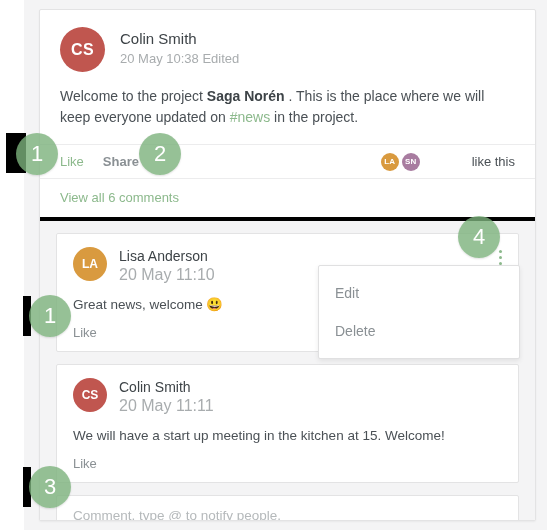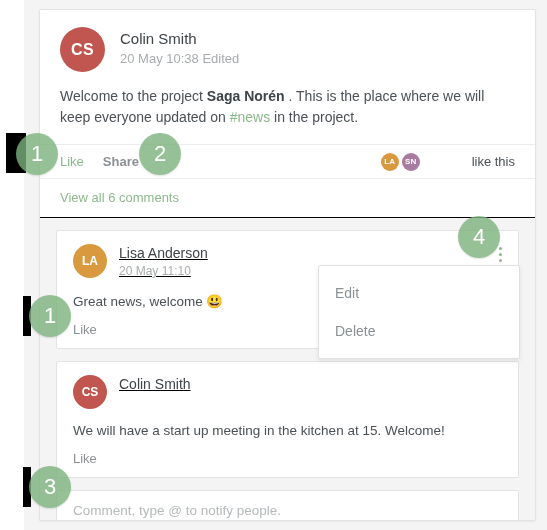--- a/index.html
+++ b/index.html
@@ -123,21 +123,21 @@
     margin-left: 4px;
     padding-left: 45px;
   }
 
   
   .view-all {
     padding: 11px 20px 12px 20px;
     font-size: 13px;
     color: #8cb98c;
     cursor: pointer;
-    border-bottom: 1px solid #000000;
+    border-bottom: 4px solid #000000;
   }
 
   
   .comments-area {
     background: #f4f4f5;
     padding: 12px 16px 12px 16px;
   }
   .comment-card {
     position: relative;
     background: #ffffff;
@@ -151,23 +151,23 @@
     width: 34px; height: 34px;
     border-radius: 50%;
     color: #ffffff;
     font-size: 12px;
     font-weight: bold;
     display: flex;
     align-items: center;
     justify-content: center;
     flex: 0 0 auto;
   }
-  .c-meta { margin-left: 12px; padding-top: 0px; text-decoration: underline; }
+  .c-meta { margin-left: 12px; padding-top: 0px; }
   .c-name { font-size: 14px; color: #3d4347; line-height: 19px; }
-  .c-time { font-size: 12px; color: #a8acae; line-height: 17px; }
+  .c-time { font-size: 16px; color: #a8acae; line-height: 17px; }
   .c-text {
     font-size: 13.5px;
     color: #4a5055;
     margin-top: 12px;
     line-height: 19px;
   }
   .c-like {
     font-size: 13px;
     color: #8a9094;
     margin-top: 11px;
@@ -304,20 +304,21 @@
           <span></span>
           <span></span>
         </div>
       </div>
 
       <div class="comment-card">
         <div class="c-head">
           <div class="c-avatar" id="c-avatar-1" style="background: rgb(192, 86, 79);">CS</div>
           <div class="c-meta">
             <div class="c-name">Colin Smith</div>
+            <div class="c-time">20 May 11:11</div>
           </div>
         </div>
         <div class="c-text">We will have a start up meeting in the kitchen at 15. Welcome!</div>
         <div class="c-like">Like</div>
       </div>
 
       <div class="comment-input-wrap">
         <input class="comment-input" type="text" placeholder="Comment, type @ to notify people." style="">
       </div>
 

